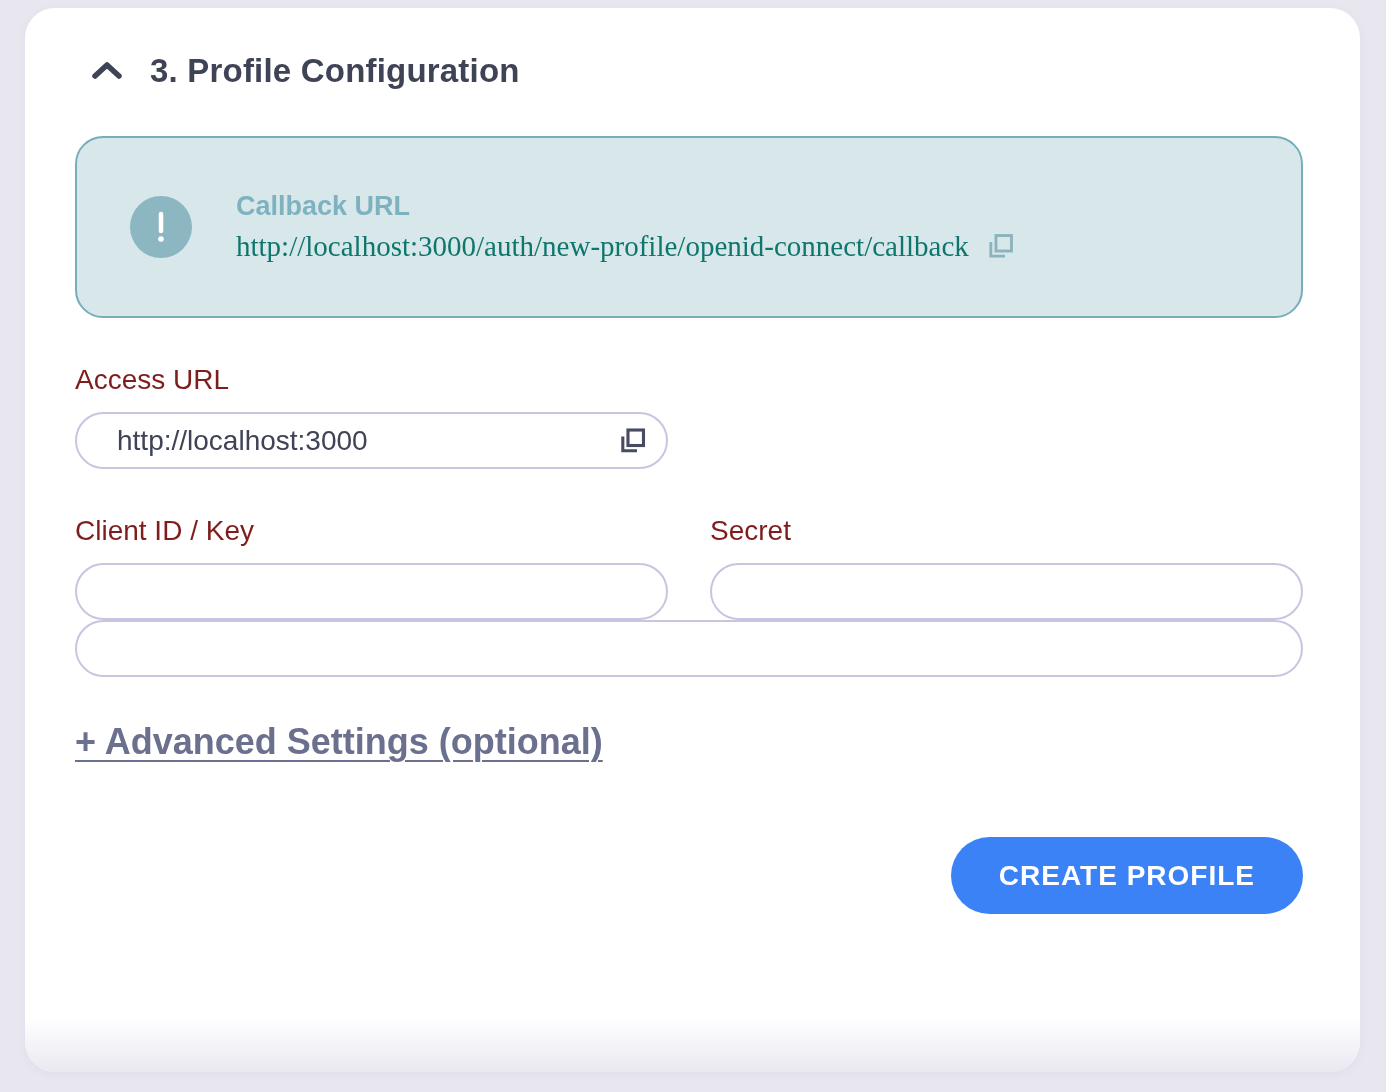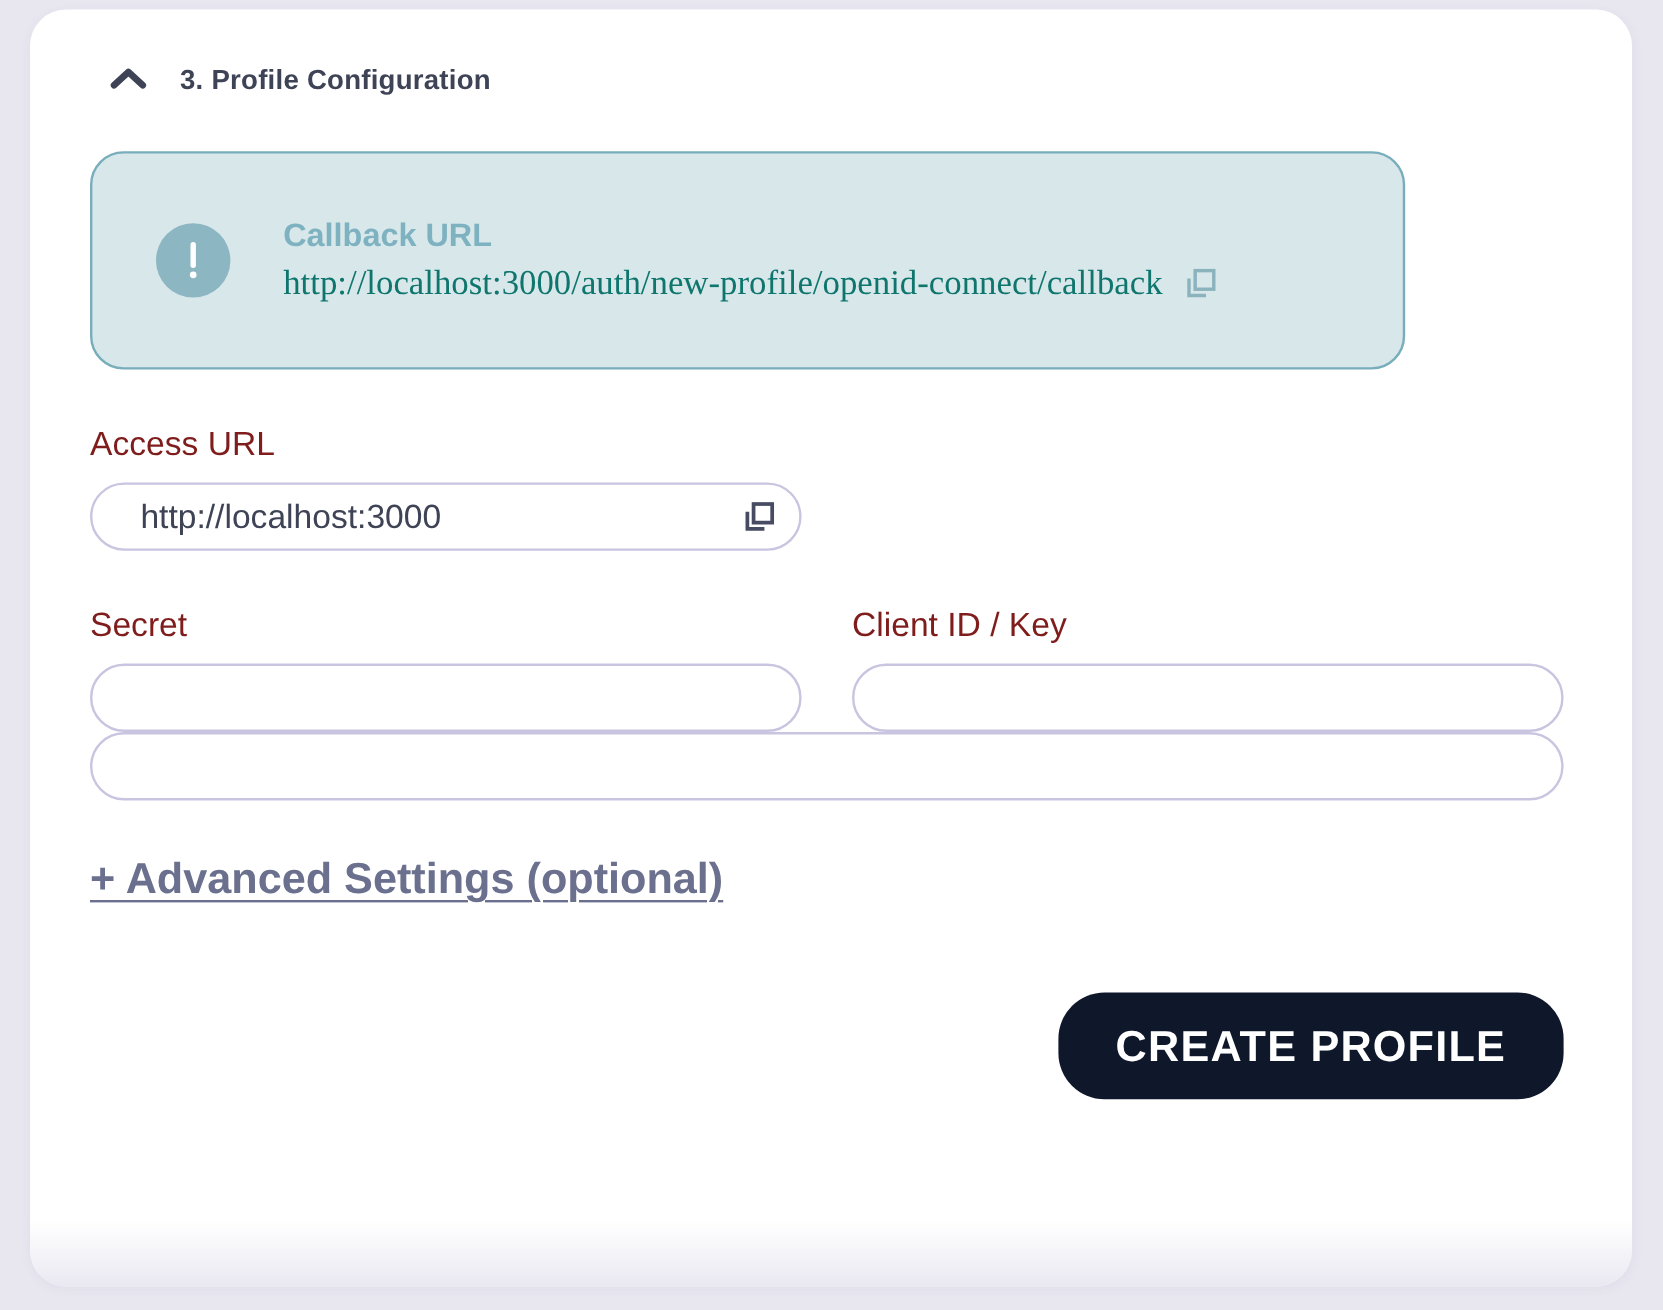--- a/index.html
+++ b/index.html
@@ -32,29 +32,29 @@
     align-items: center;
     margin-left: 15px;
   }
   .collapse-btn {
     background: none; border: none; cursor: pointer;
     width: 34px; height: 28px;
     display: flex; align-items: center; justify-content: center;
     padding: 0;
   }
   .section-title {
-    font-size: 23px;
+    font-size: 33px;
     font-weight: 700;
     color: #3e4356;
     margin-left: 26px;
     letter-spacing: 0.2px;
   }
   .callback-box {
     margin-top: 46px;
-    width: 1096px;
+    width: 1228px;
     height: 182px;
     background: #d7e7ea;
     border: 2px solid #78adbb;
     border-radius: 28px;
     display: flex;
     align-items: center;
     padding-left: 53px;
   }
   .alert-circle {
     width: 62px; height: 62px;
@@ -131,28 +131,28 @@
     text-decoration-thickness: 2px;
     text-underline-offset: 6px;
     cursor: pointer;
   }
   .button-row {
     display: flex;
     justify-content: flex-end;
     margin-top: 74px;
   }
   .create-btn {
-    height: 89px;
+    height: 77px;
     min-width: 324px;
     border: none;
     border-radius: 38.5px;
-    background: #0f172a;
+    background: #3b82f6;
     color: #ffffff;
     font-family: "Liberation Sans", "DejaVu Sans", sans-serif;
-    font-size: 36px;
+    font-size: 28px;
     font-weight: 700;
     letter-spacing: 1px;
     cursor: pointer;
     padding: 0 48px;
   }
 </style>
 </head>
 <body>
 
 <div class="card">
@@ -199,27 +199,27 @@
         <svg width="31" height="31" viewBox="0 0 24 24">
           <rect x="8.5" y="3.5" width="12" height="12" fill="none" stroke="currentColor" stroke-width="2.4"></rect>
           <path d="M4.5 8.5 v11 h11" fill="none" stroke="currentColor" stroke-width="2.4"></path>
         </svg>
       </span>
     </button>
   </div>
 
   <div class="two-col">
     <div>
+      <div class="field-label">Client ID / Key</div>
+      <input class="pill-input" type="text" value="" style="">
+    </div>
+    <div>
       <div class="field-label">Secret</div>
       <input class="pill-input" type="text" value="" style="">
     </div>
-    <div>
-      <div class="field-label">Client ID / Key</div>
-      <input class="pill-input" type="text" value="" style="">
-    </div>
   </div>
 
   <input class="pill-input full-input" type="text" value="" style="">
 
   <div>
     <a class="advanced-link">+ Advanced Settings (optional)</a>
   </div>
 
   <div class="button-row">
     <button class="create-btn">CREATE PROFILE</button>

